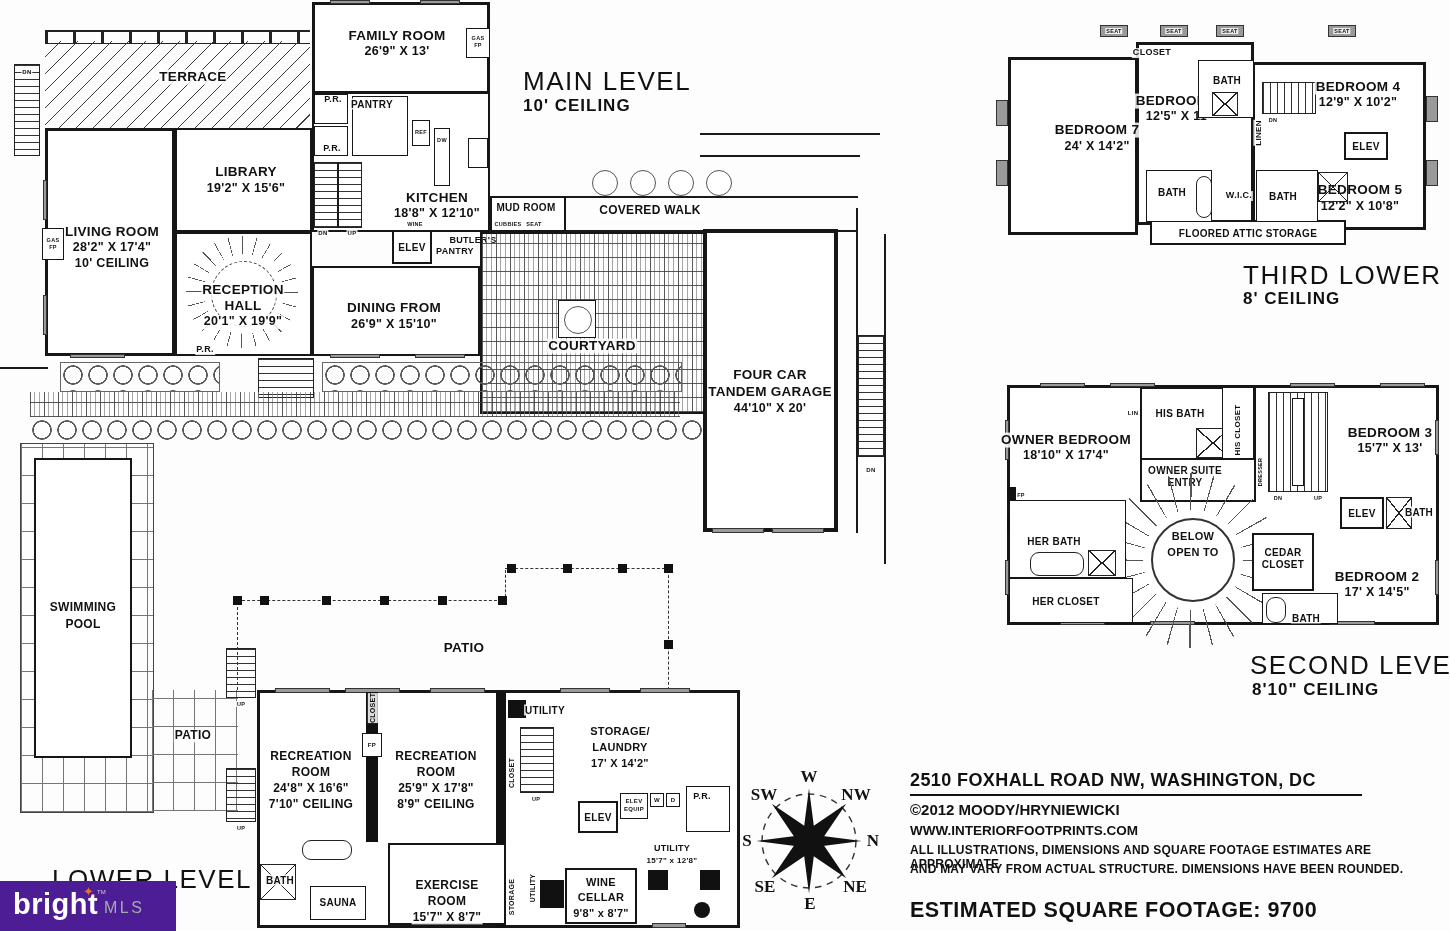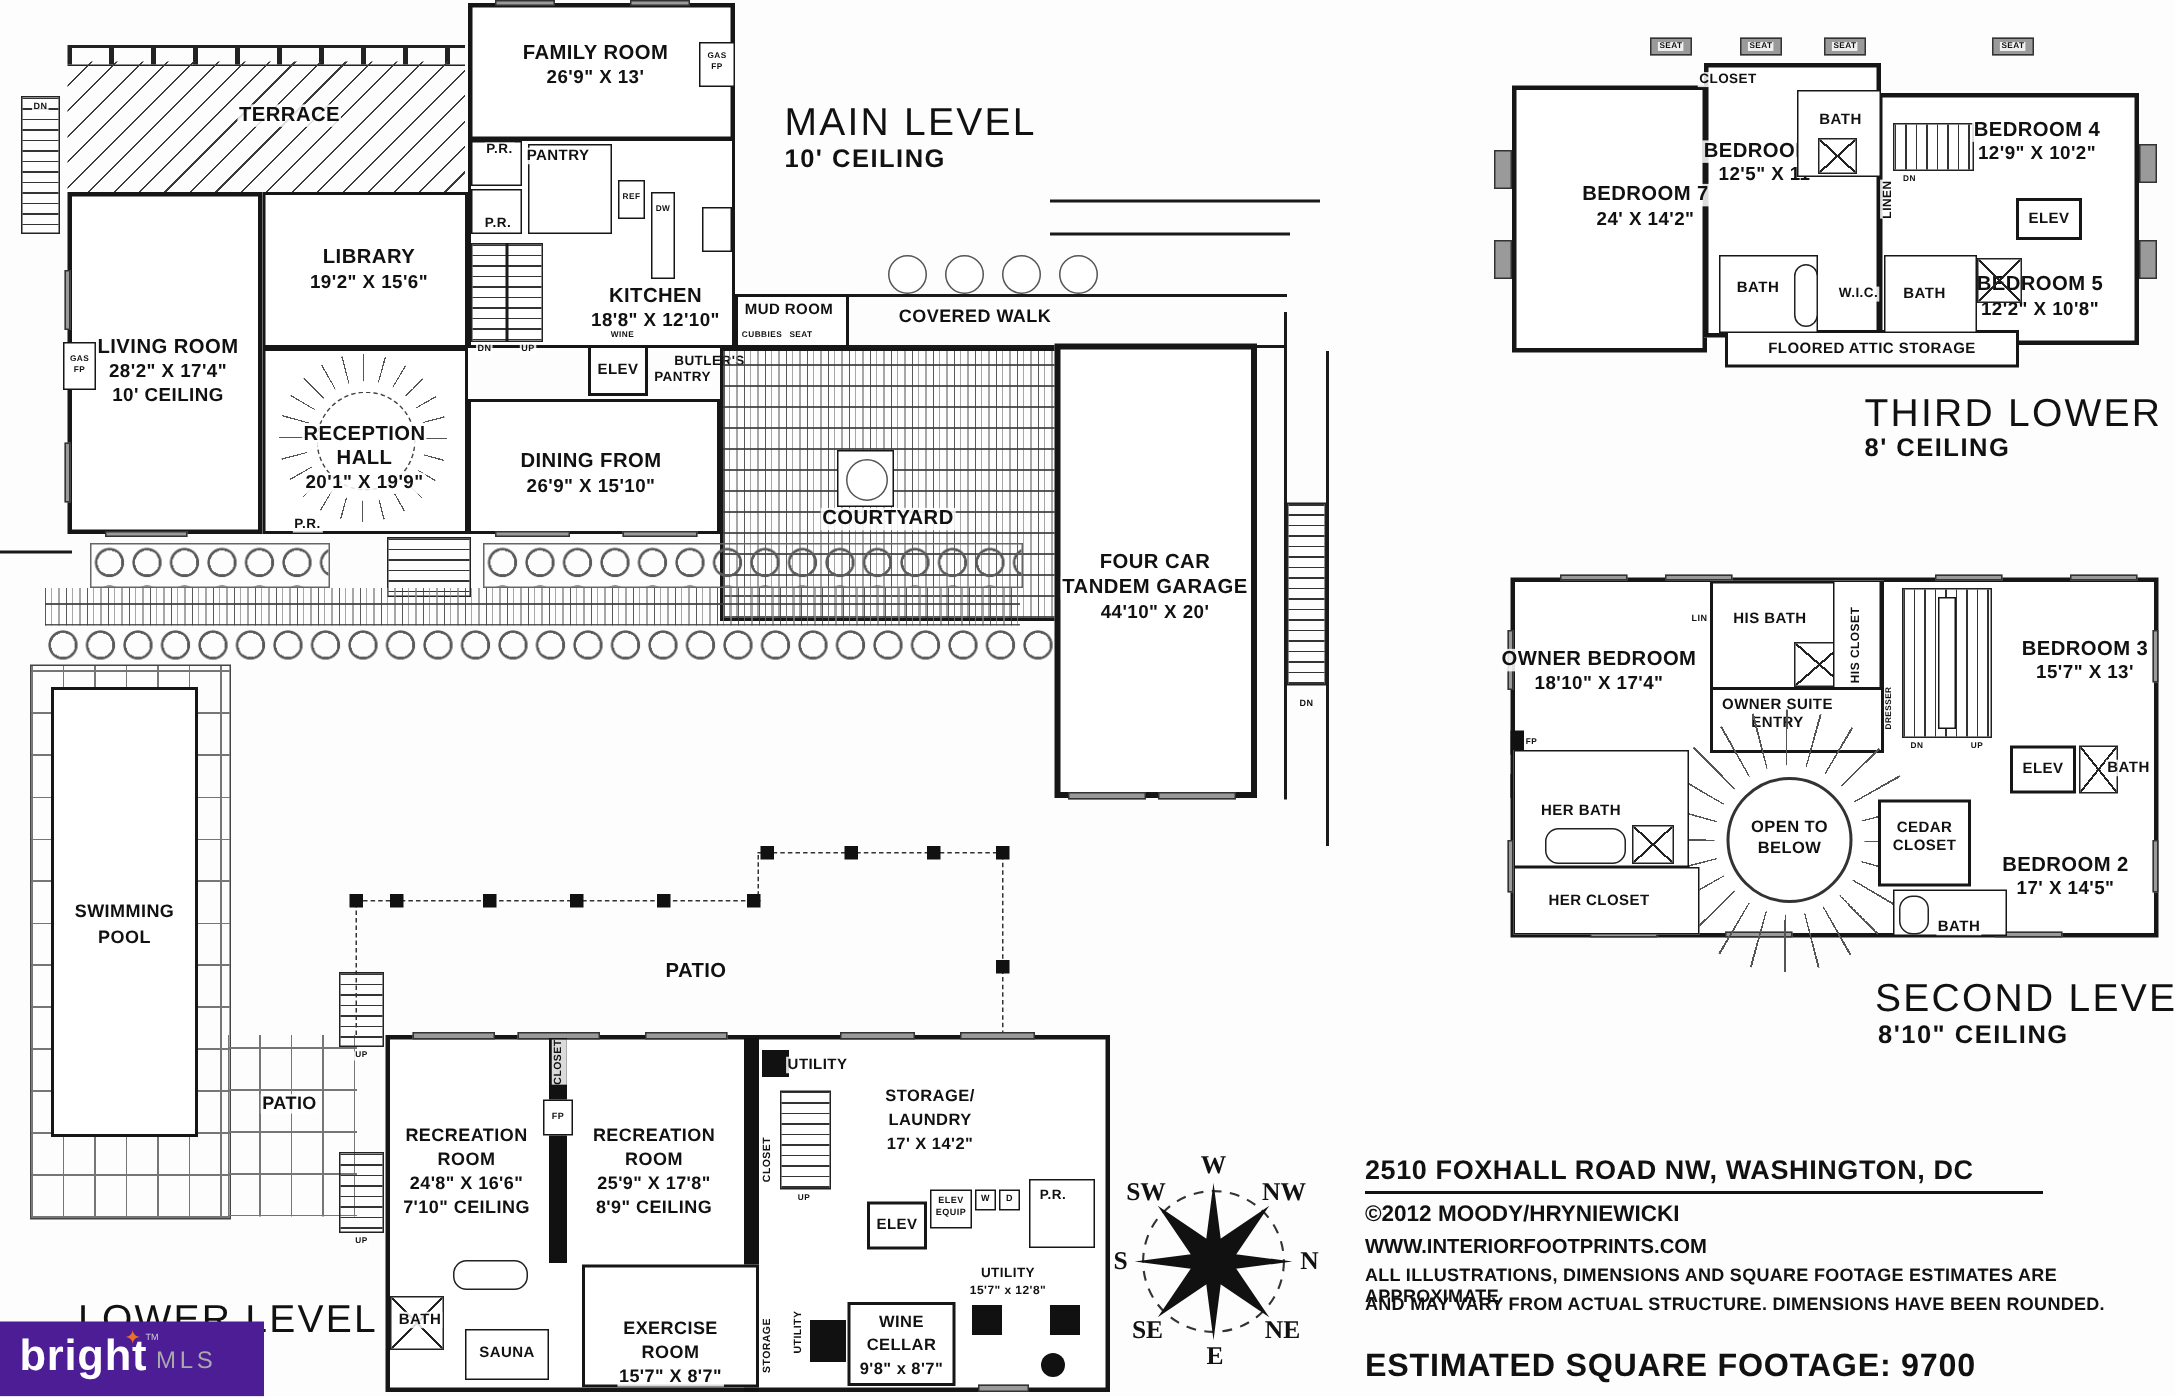--- a/index.html
+++ b/index.html
@@ -266,21 +266,21 @@
 
   <div class="stH" style="left:1268px;top:392px;width:60px;height:100px"></div>
   <div class="r r1" style="left:1292px;top:398px;width:12px;height:88px"></div>
   <div class="lbl s5" style="left:1278px;top:498px">DN</div>
   <div class="lbl s5" style="left:1318px;top:498px">UP</div>
 
   <div class="fan" style="left:1103px;top:473px;width:175px;height:175px"></div>
   <div class="circ" style="left:1143px;top:510px;width:100px;height:100px;background:#fff"></div>
   <div class="circ" style="left:1151px;top:518px;width:84px;height:84px;border:2px solid #333;background:#fff"></div>
   <div class="lbl s11" style="left:1193px;top:552px">OPEN TO</div>
-  <div class="lbl s11" style="left:1193px;top:566px">BELOW</div>
+  <div class="lbl s11" style="left:1193px;top:536px">BELOW</div>
 
   <div class="r r1" style="left:1009px;top:500px;width:117px;height:78px"></div>
   <div class="lbl s10" style="left:1054px;top:541px">HER BATH</div>
   <div class="tub" style="left:1030px;top:552px;width:52px;height:22px"></div>
   <div class="xbox" style="left:1088px;top:550px;width:28px;height:26px"></div>
   <div class="r r1" style="left:1009px;top:578px;width:124px;height:45px"></div>
   <div class="lbl s10" style="left:1066px;top:601px">HER CLOSET</div>
 
   <div class="r" style="left:1340px;top:497px;width:44px;height:32px"></div>
   <div class="lbl s10" style="left:1362px;top:513px">ELEV</div>

